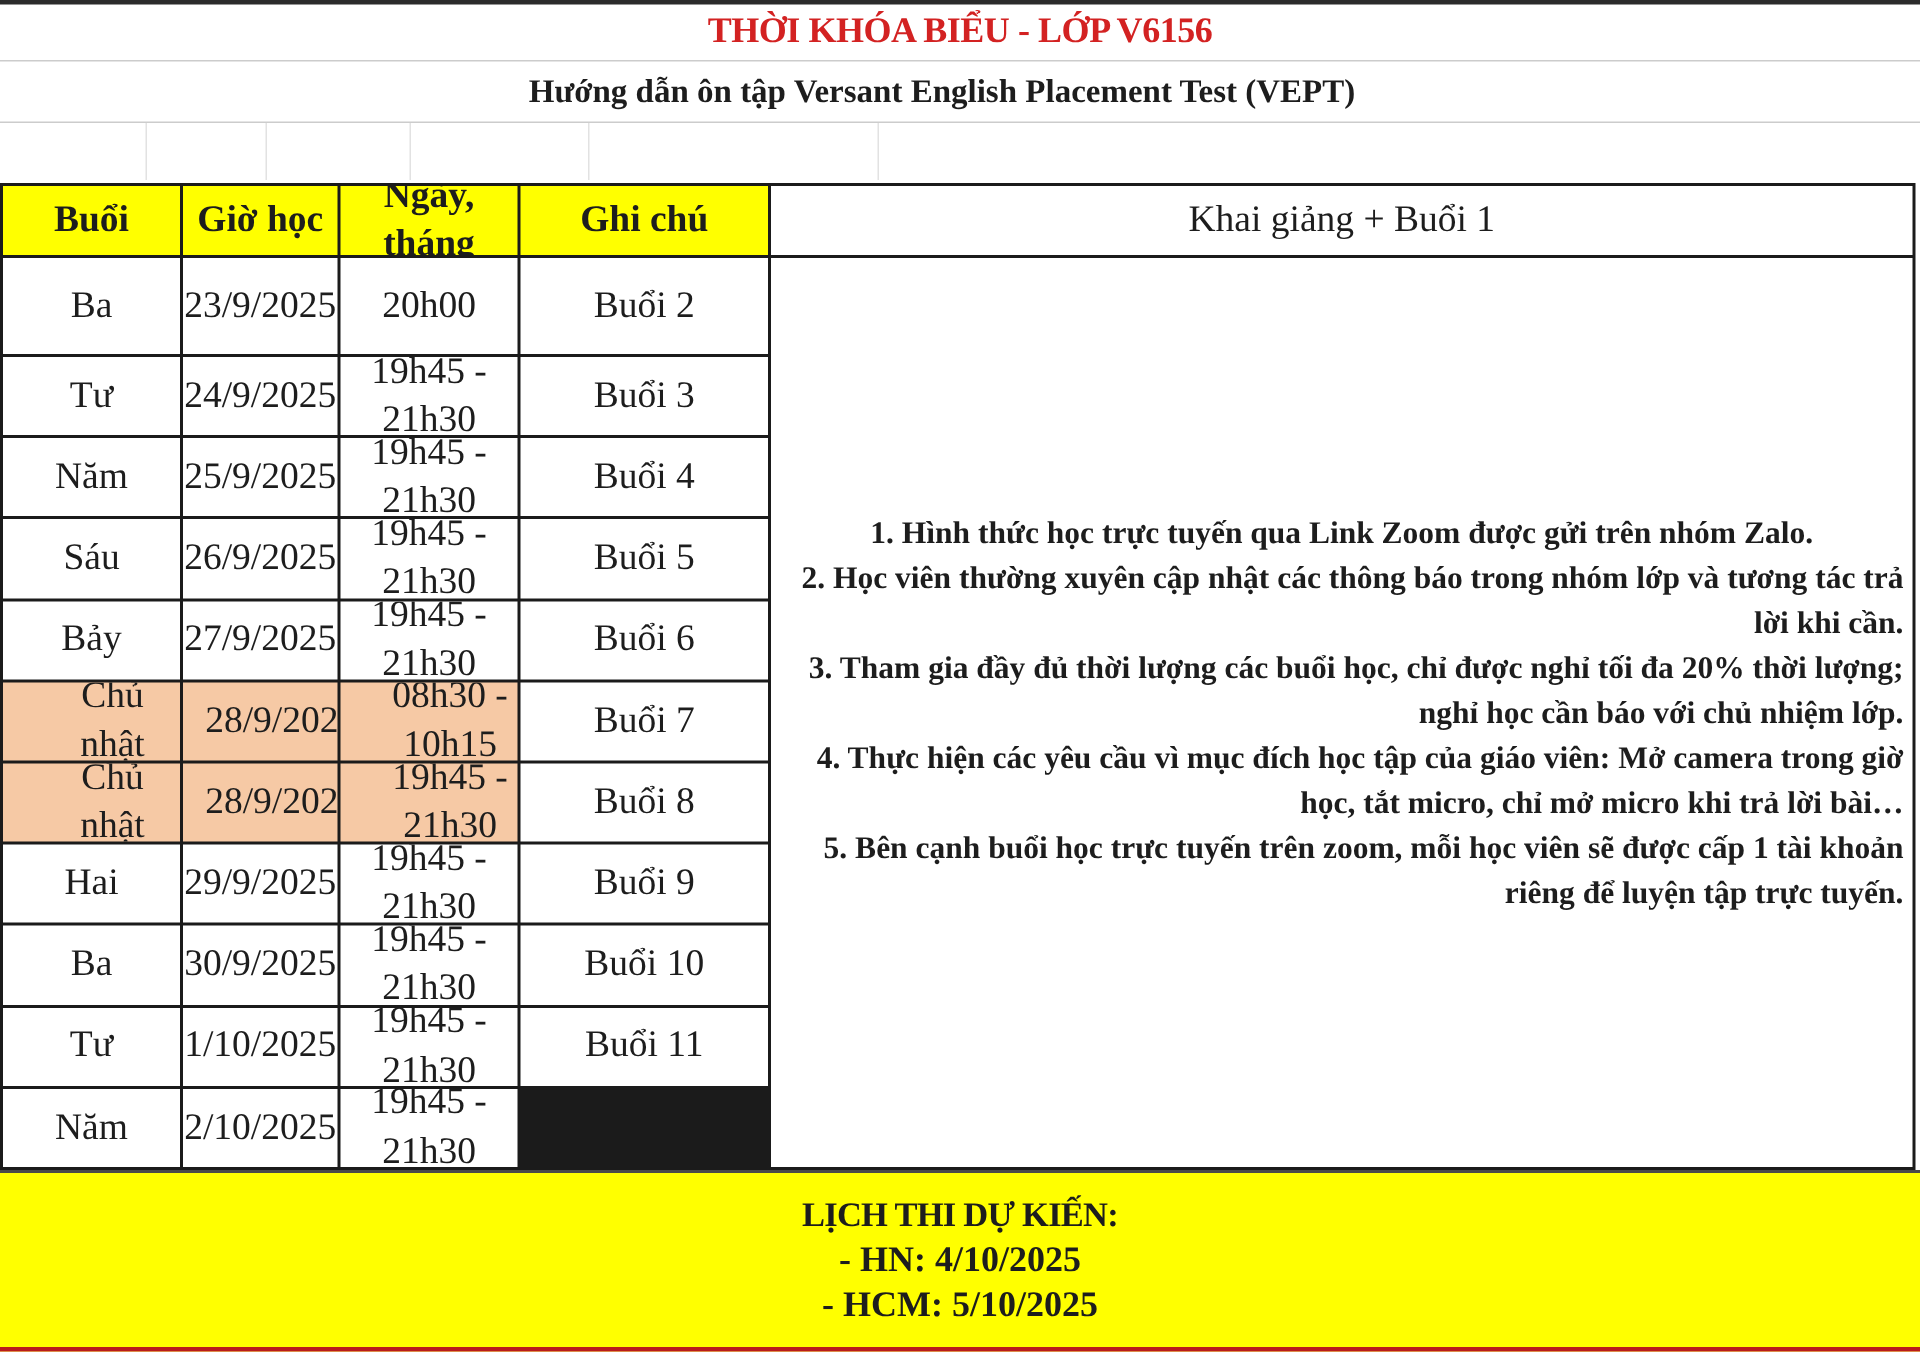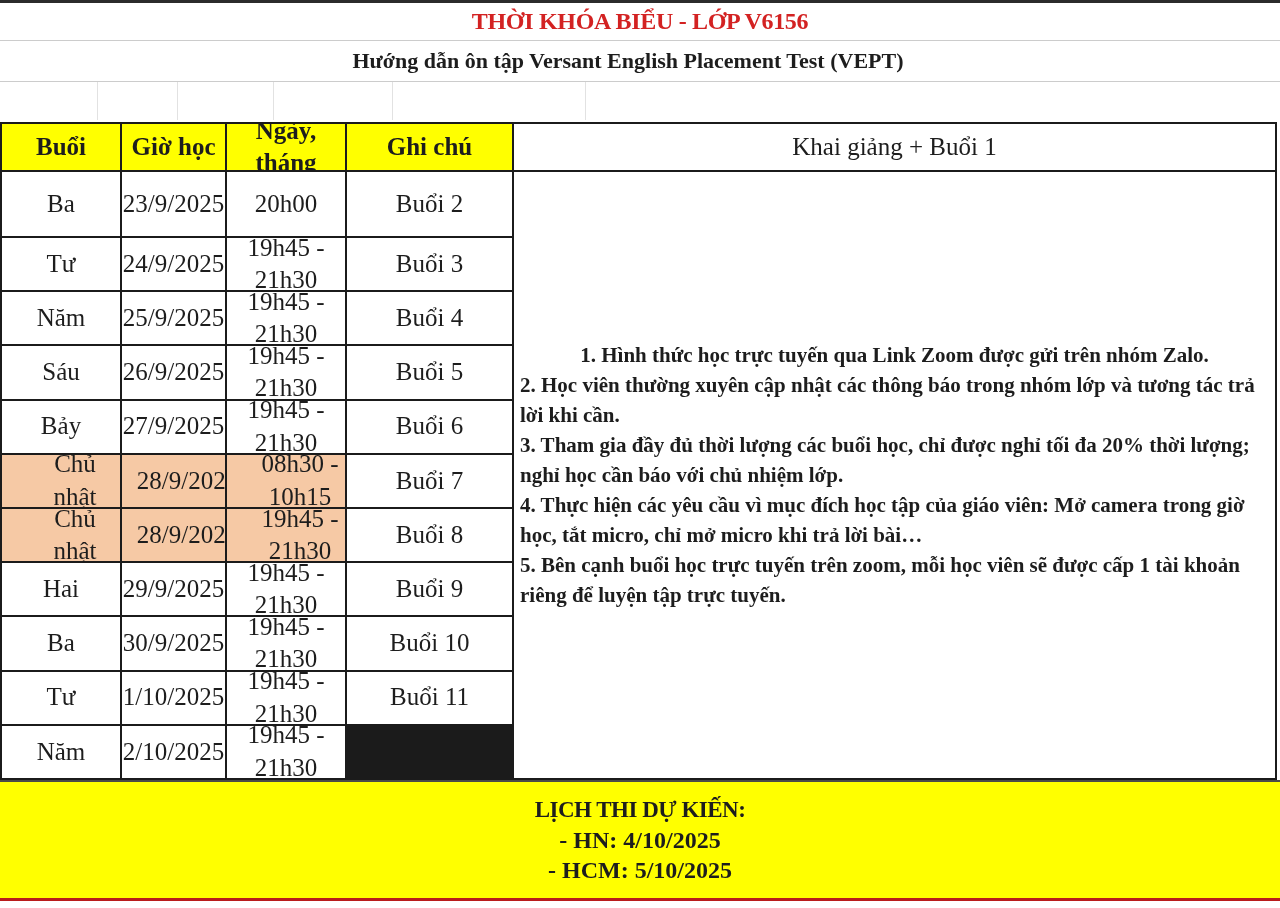--- a/index.html
+++ b/index.html
@@ -38,21 +38,21 @@
   .cell.head { background:var(--yellow); font-weight:bold; }
   .cell.hl { background:var(--hl);padding-left:28px; }
   .cell.session { padding:0 8px; }
   .notes-cell {
     grid-column:5; grid-row:2 / span 11;
     background:#ffffff; display:flex; flex-direction:column;
     align-items:center; justify-content:center; padding:0 6px;
   }
   .notes-cell p {
     margin:0; font-weight:bold; font-size:21px; line-height:30px;
-    text-align:left; max-width:749px;
+    text-align:right; max-width:749px;
   }
   .footer {
     position:absolute; left:0; top:780px; width:1280px; height:121px; z-index:2;
     box-sizing:border-box; background:var(--yellow);
     border-top:2px solid #4a4a4a; border-bottom:3px solid #b91c1c;
     display:flex; flex-direction:column; align-items:center; justify-content:center;
   }
   .footer .heading { font-weight:bold; font-size:23px; line-height:30px; letter-spacing:-0.5px; }
   .footer .line { font-weight:bold; font-size:24px; line-height:30px; }
 </style>

